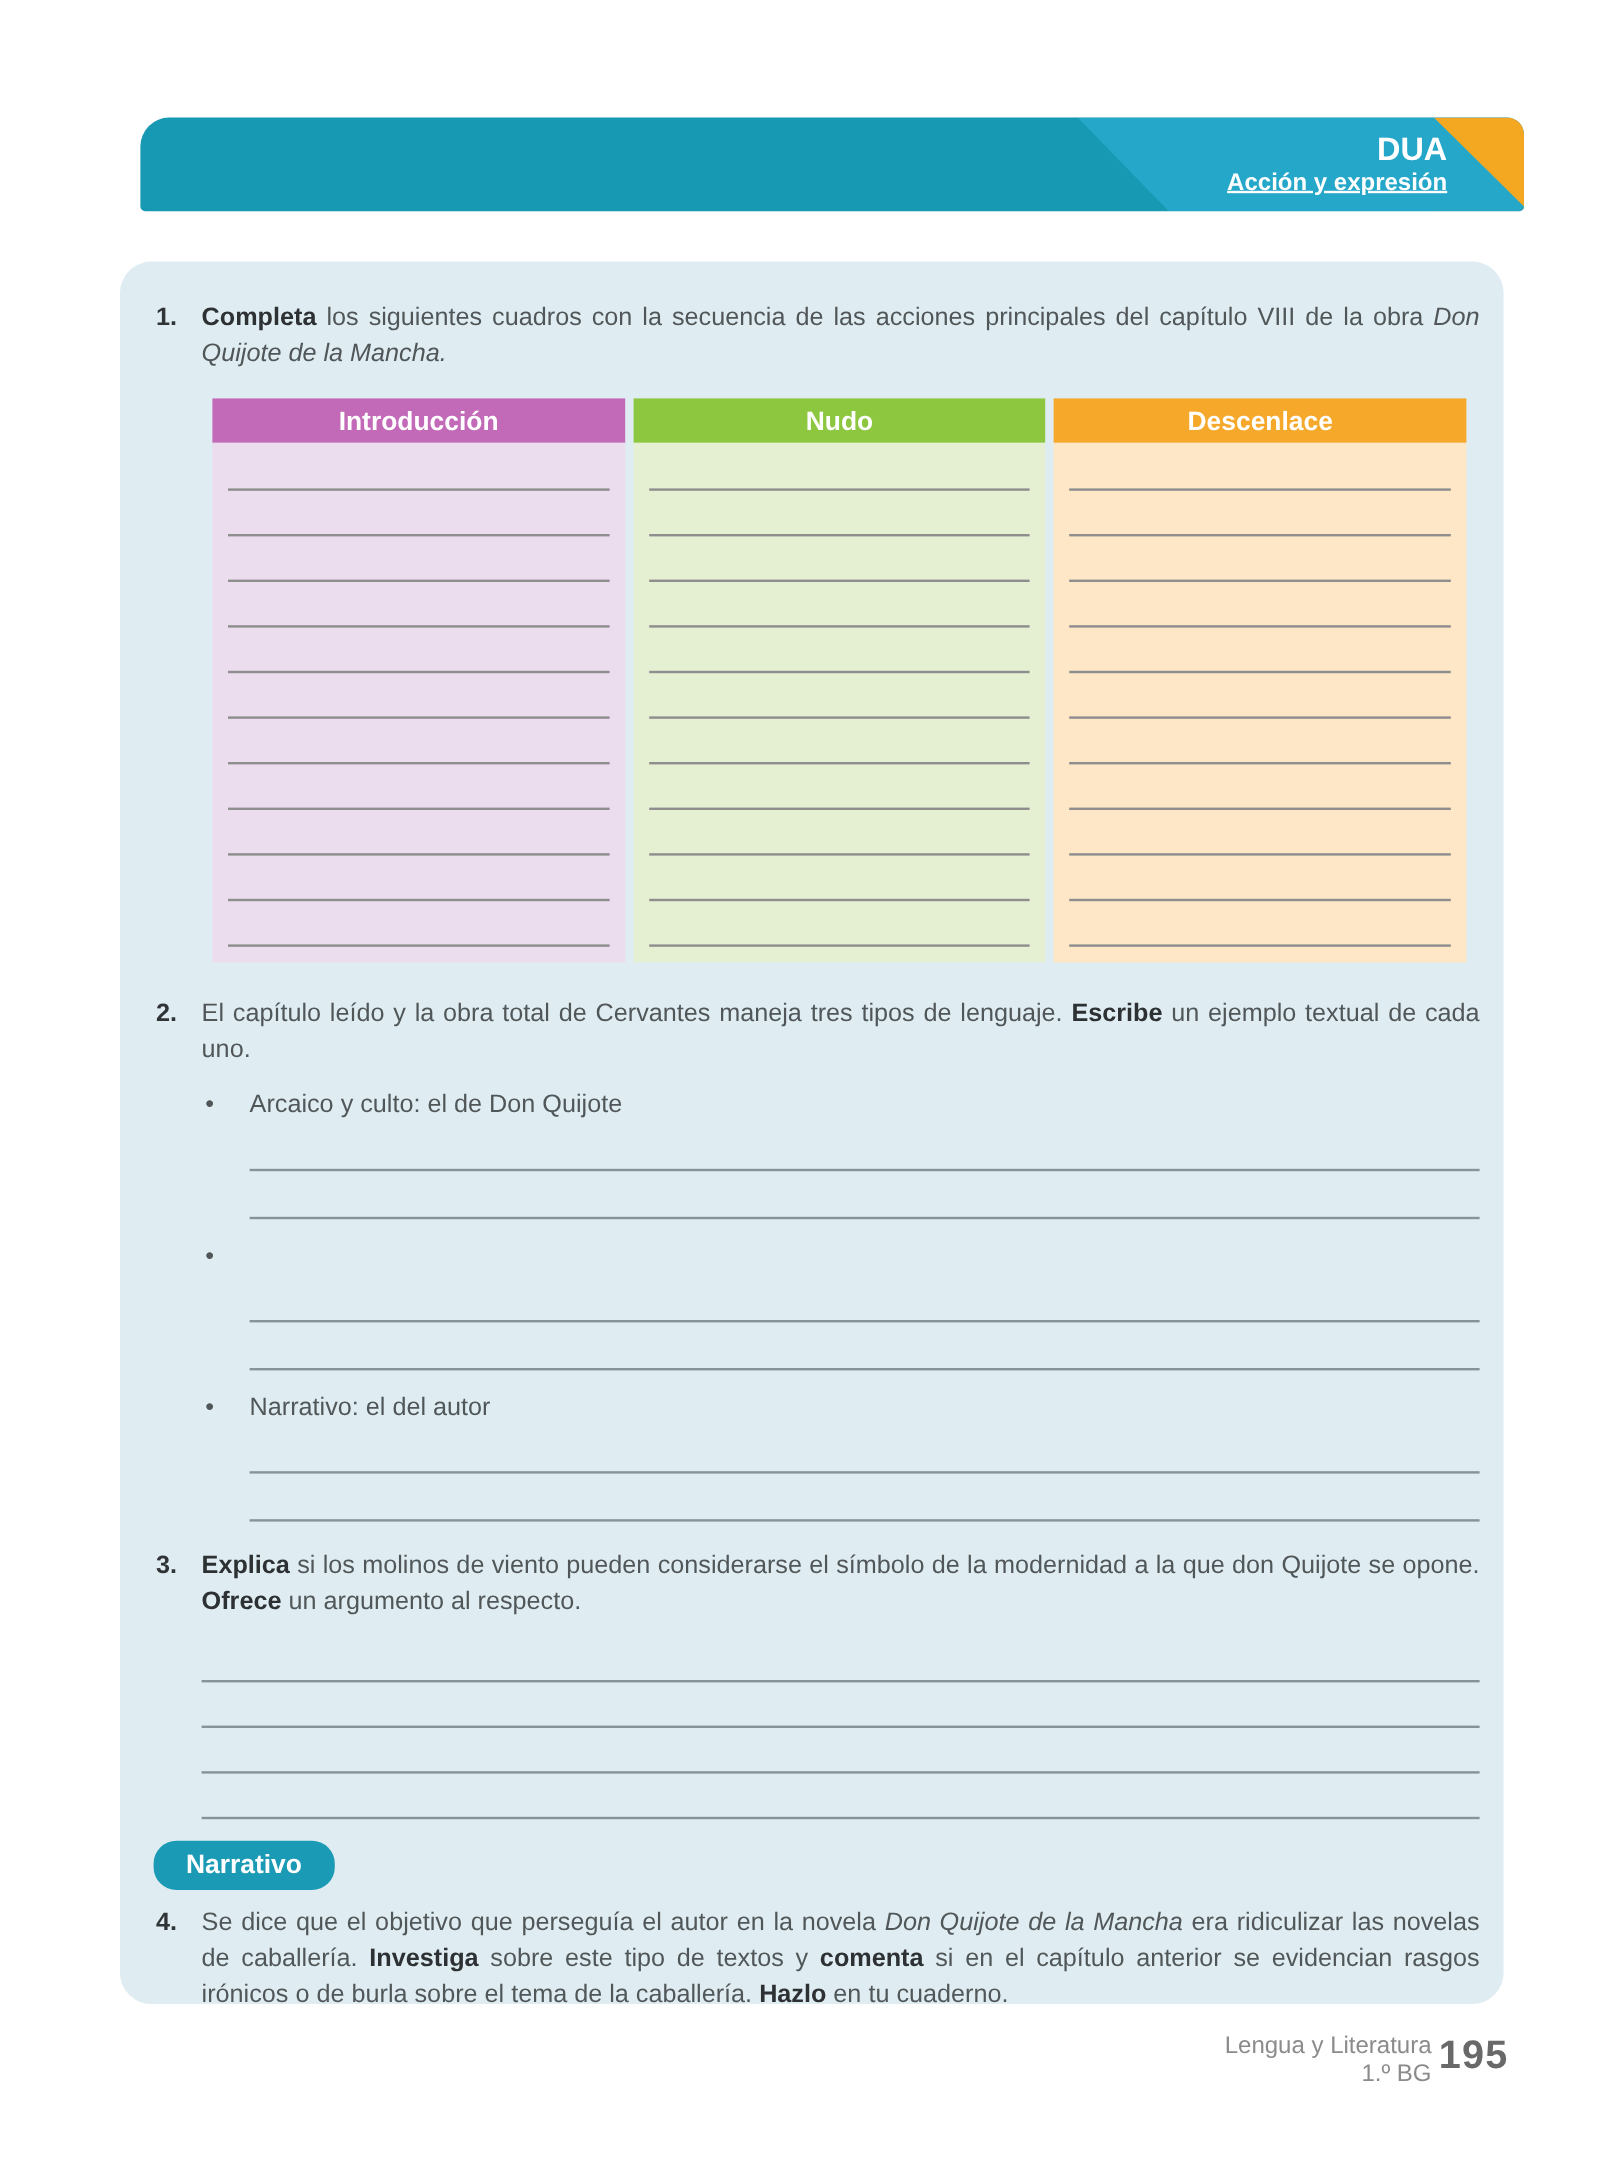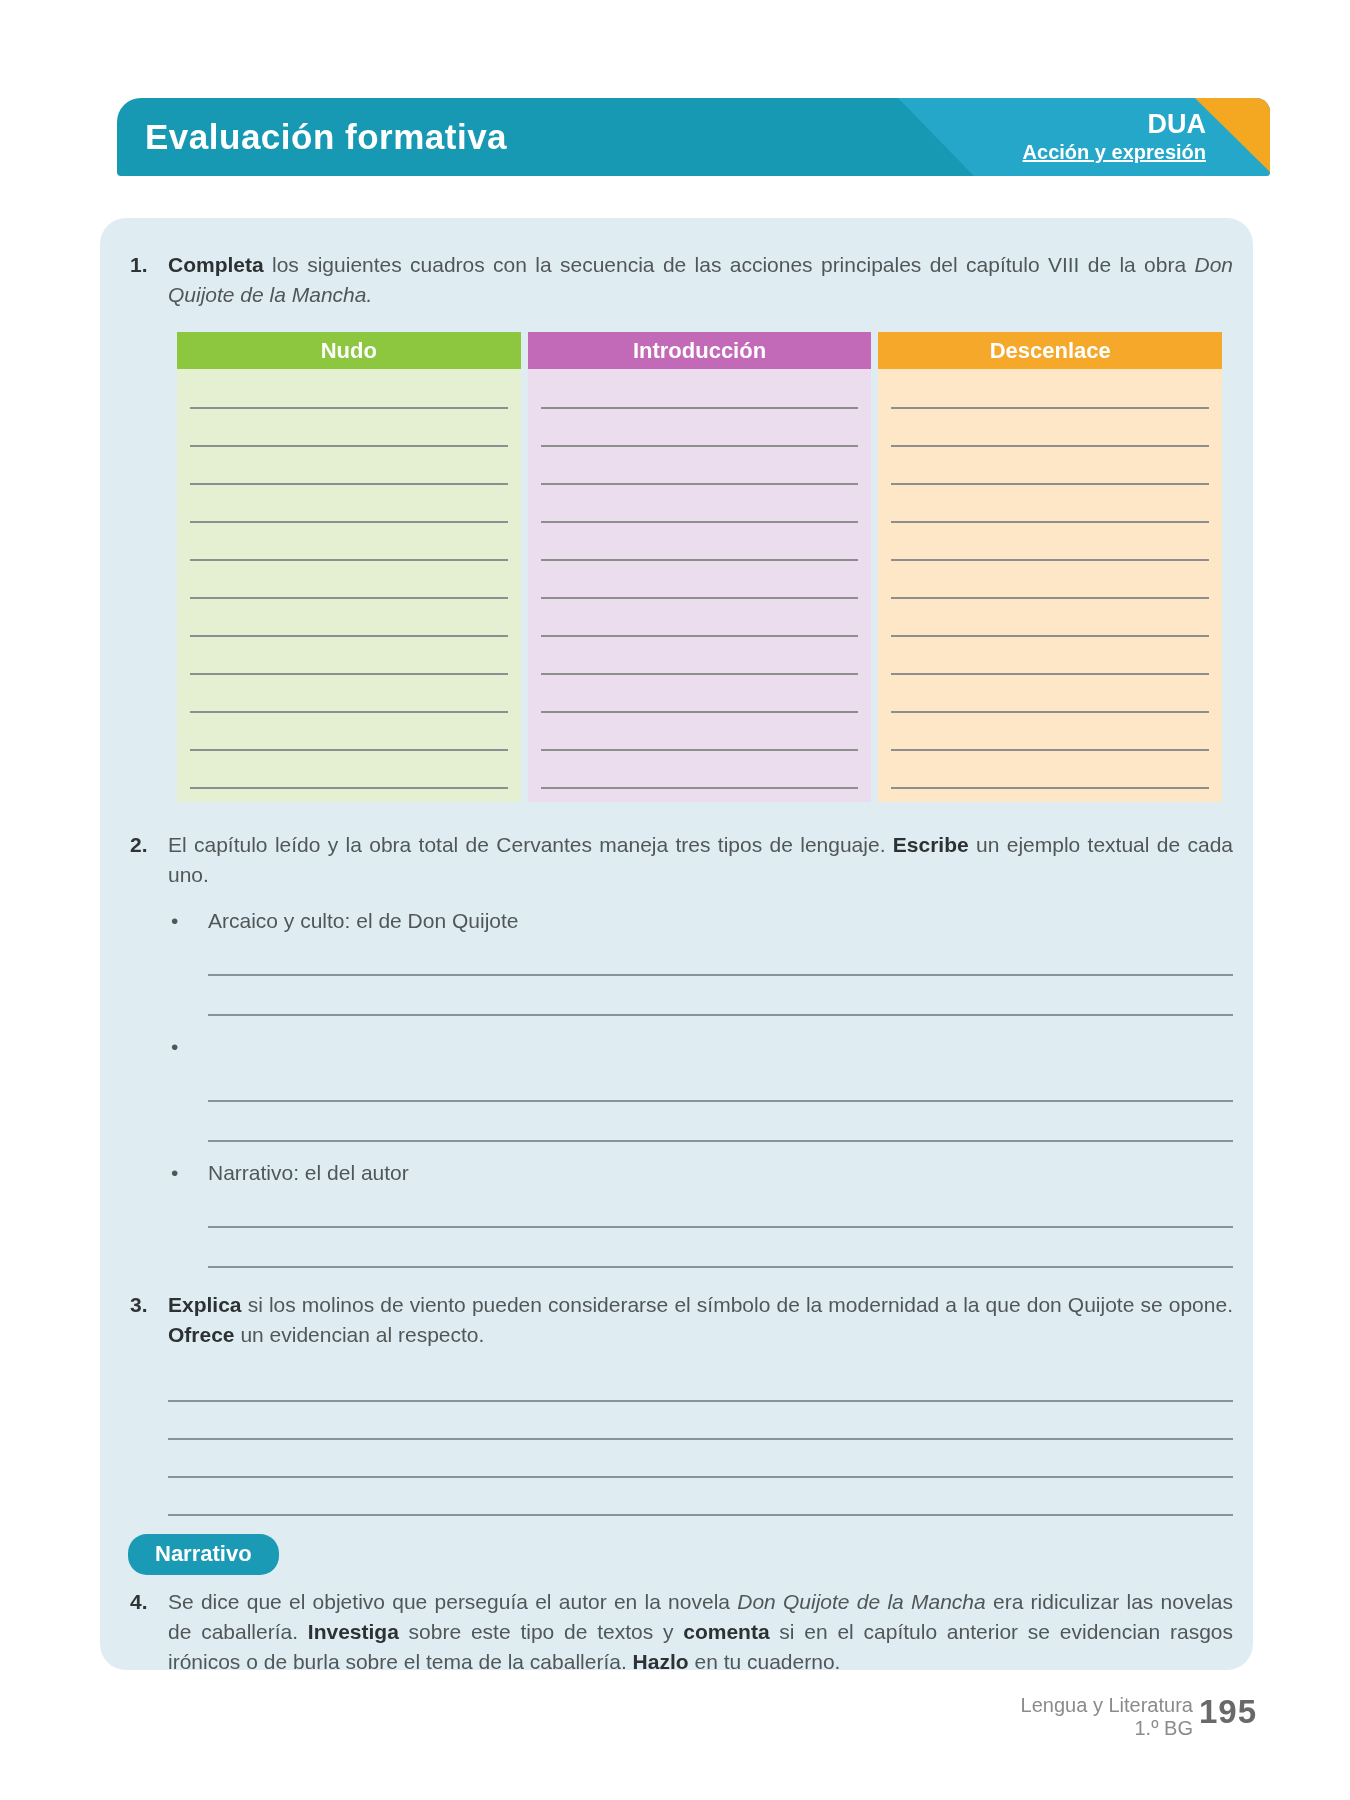--- a/index.html
+++ b/index.html
@@ -100,54 +100,53 @@
     color:#696969; font-size:33px; font-weight:bold; line-height:33px;
     margin-top:1px; letter-spacing:1px;
   }
 </style>
 </head>
 <body>
 
 <div class="header">
   <div class="header-orange"></div>
   <div class="header-cyan"></div>
-  <div class="header-title">Evaluación formativa</div>
   <div class="dua-block">
     <div class="dua-title">DUA</div>
     <div class="dua-sub">Acción y expresión</div>
   </div>
 </div>
 
 <div class="panel">
 
   <div class="q">
     <div class="q-num">1.</div>
     <div class="q-text"><b>Completa</b><span> los siguientes cuadros con la secuencia de las acciones principales del capítulo VIII de la obra </span><i>Don Quijote de la Mancha.</i></div>
   </div>
 
   <div class="seq-table" id="seq-table">
       <div class="col">
+        <div class="col-header" style="background: rgb(194, 106, 184);">Introducción</div>
+        <div class="col-body" style="background: rgb(235, 220, 238);">
+          <div class="wline"></div>
+          <div class="wline"></div>
+          <div class="wline"></div>
+          <div class="wline"></div>
+          <div class="wline"></div>
+          <div class="wline"></div>
+          <div class="wline"></div>
+          <div class="wline"></div>
+          <div class="wline"></div>
+          <div class="wline"></div>
+          <div class="wline"></div>
+        </div>
+      </div>
+      <div class="col">
         <div class="col-header" style="background: rgb(141, 198, 63);">Nudo</div>
         <div class="col-body" style="background: rgb(229, 239, 210);">
-          <div class="wline"></div>
-          <div class="wline"></div>
-          <div class="wline"></div>
-          <div class="wline"></div>
-          <div class="wline"></div>
-          <div class="wline"></div>
-          <div class="wline"></div>
-          <div class="wline"></div>
-          <div class="wline"></div>
-          <div class="wline"></div>
-          <div class="wline"></div>
-        </div>
-      </div>
-      <div class="col">
-        <div class="col-header" style="background: rgb(194, 106, 184);">Introducción</div>
-        <div class="col-body" style="background: rgb(235, 220, 238);">
           <div class="wline"></div>
           <div class="wline"></div>
           <div class="wline"></div>
           <div class="wline"></div>
           <div class="wline"></div>
           <div class="wline"></div>
           <div class="wline"></div>
           <div class="wline"></div>
           <div class="wline"></div>
           <div class="wline"></div>
@@ -192,21 +191,21 @@
       <div class="bullet-row">
         <div class="dot">•</div>
         <div class="bullet-label">Narrativo: el del autor</div>
       </div>
       <div class="ans-line bullet-ans"></div>
       <div class="ans-line bullet-ans"></div>
     </div>
 
   <div class="q q3-block">
     <div class="q-num">3.</div>
-    <div class="q-text"><b>Explica</b><span> si los molinos de viento pueden considerarse el símbolo de la modernidad a la que don Quijote se opone. </span><b>Ofrece</b><span> un evidencian al respecto.</span></div>
+    <div class="q-text"><b>Explica</b><span> si los molinos de viento pueden considerarse el símbolo de la modernidad a la que don Quijote se opone. </span><b>Ofrece</b><span> un argumento al respecto.</span></div>
   </div>
 
   <div class="q3-lines" id="q3-lines">
       <div class="ans-line q3-ans"></div>
       <div class="ans-line q3-ans"></div>
       <div class="ans-line q3-ans"></div>
       <div class="ans-line q3-ans"></div>
     </div>
 
   <div class="pill">Narrativo</div>

